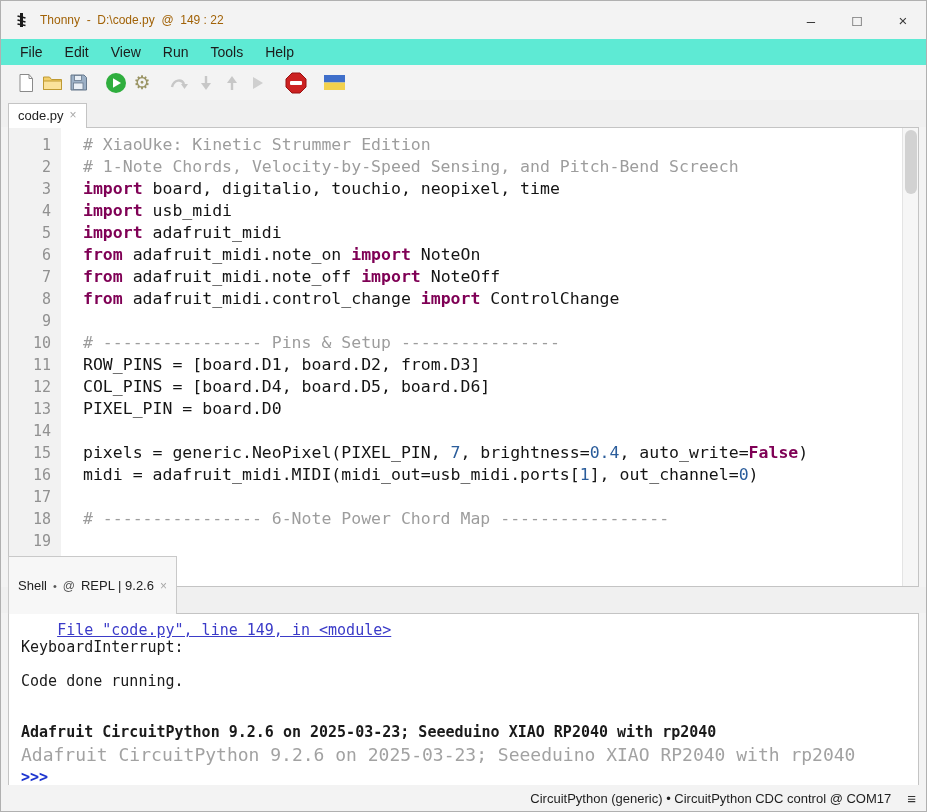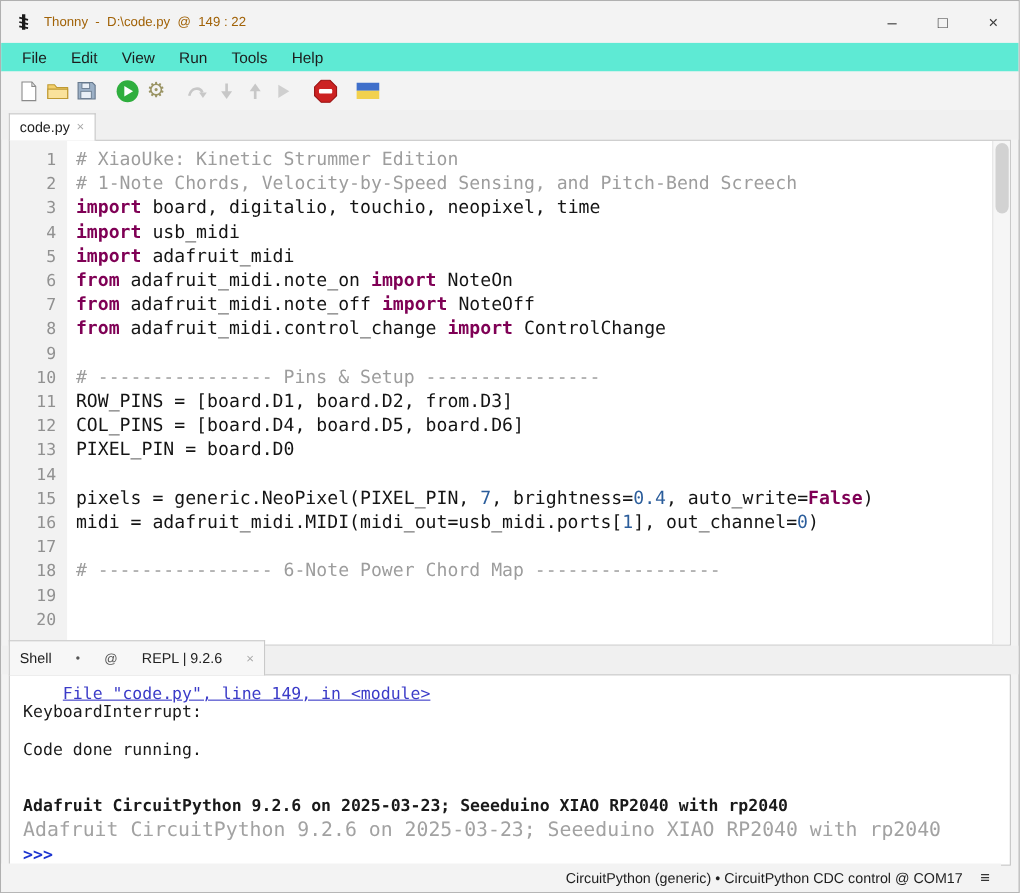--- a/index.html
+++ b/index.html
@@ -31,44 +31,44 @@
   .tab { background:#ffffff; border:1px solid #c4c4c4; border-bottom:none; padding:4px 9px 5px 9px;
          font-size:13px; color:#222; display:flex; gap:6px; margin-bottom:-1px; z-index:2; }
   .tab-close { color:#a8a8a8; font-size:12px; }
   
   .editor-wrap { margin:0 7px; height:460px; background:#ffffff; border:1px solid #c4c4c4;
                  display:flex; overflow:hidden; }
   .gutter { width:52px; background:#f2f2f2; padding:6px 10px 0 0; text-align:right; flex:none; }
   .line-no { font-family:"DejaVu Sans Mono", monospace; font-size:15px; line-height:22px; color:#919191; }
   .code-area { flex:1; padding:6px 0 0 8px; overflow:hidden; }
   .code-line { font-family:"DejaVu Sans Mono", monospace; font-size:16.5px; line-height:22px;
-               white-space:pre; color:#111; }
+               white-space:pre; color:#111;margin-left:14px; }
   .tk-kw  { color:#7f0055; font-weight:bold; }
   .tk-com { color:#9d9d9d; }
   .tk-num { color:#2b5d9b; }
   .tk-pl  { color:#141414; }
   .scrollbar { width:16px; flex:none; background:#f6f6f6; border-left:1px solid #e4e4e4; position:relative; }
   .scroll-thumb { position:absolute; top:2px; left:2px; width:12px; height:64px; background:#d2d2d2; border-radius:6px; }
   
   .shell-tabstrip { height:26px; display:flex; align-items:flex-end; padding-left:7px; background:#f0f0f0; }
-  .shell-tab { background:#f7f7f7; border:1px solid #c9c9c9; border-bottom:none; padding:8px 9px;
-               font-size:13px; color:#222; display:flex; align-items:center; gap:22px; margin-bottom:-1px; z-index:2; }
+  .shell-tab { background:#f7f7f7; border:1px solid #c9c9c9; border-bottom:none; padding:21px 9px;
+               font-size:13px; color:#222; display:flex; align-items:center; gap:6px; margin-bottom:-1px; z-index:2; }
   .shell-dot { color:#555; font-size:11px; }
   .repl-icon { font-size:12px; color:#555; }
   .shell-wrap { margin:0 7px; height:174px; background:#ffffff; border:1px solid #c4c4c4;
                 padding:8px 0 0 12px; overflow:hidden; }
   .sh-line { font-family:"DejaVu Sans Mono", monospace; font-size:15px; line-height:17px; white-space:pre; }
   .sh-plain { color:#1a1a1a; }
   .sh-bold  { color:#1a1a1a; font-weight:bold; }
   .sh-link .sh-text { color:#3b3bc8; text-decoration:underline; }
   .sh-link { color:#3b3bc8; }
   .sh-gray  { color:#a2a2a2; font-size:18px; line-height:27px; }
   .sh-prompt { color:#1d35d0; font-weight:bold; line-height:18px; }
   
-  .statusbar { position:absolute; left:0; right:16px; bottom:0; height:26px; background:#f3f3f3;
+  .statusbar { position:absolute; left:0; right:0; bottom:0; height:26px; background:#f3f3f3;
                display:flex; align-items:center; justify-content:flex-end; gap:16px; padding:0 10px;
                font-size:13px; color:#1e1e1e; }
   .status-menu { font-size:15px; color:#333; }
 </style>
 </head>
 <body>
 
 <div class="titlebar">
   <span class="title-icon">
     <svg width="17" height="17" viewBox="0 0 17 17">

